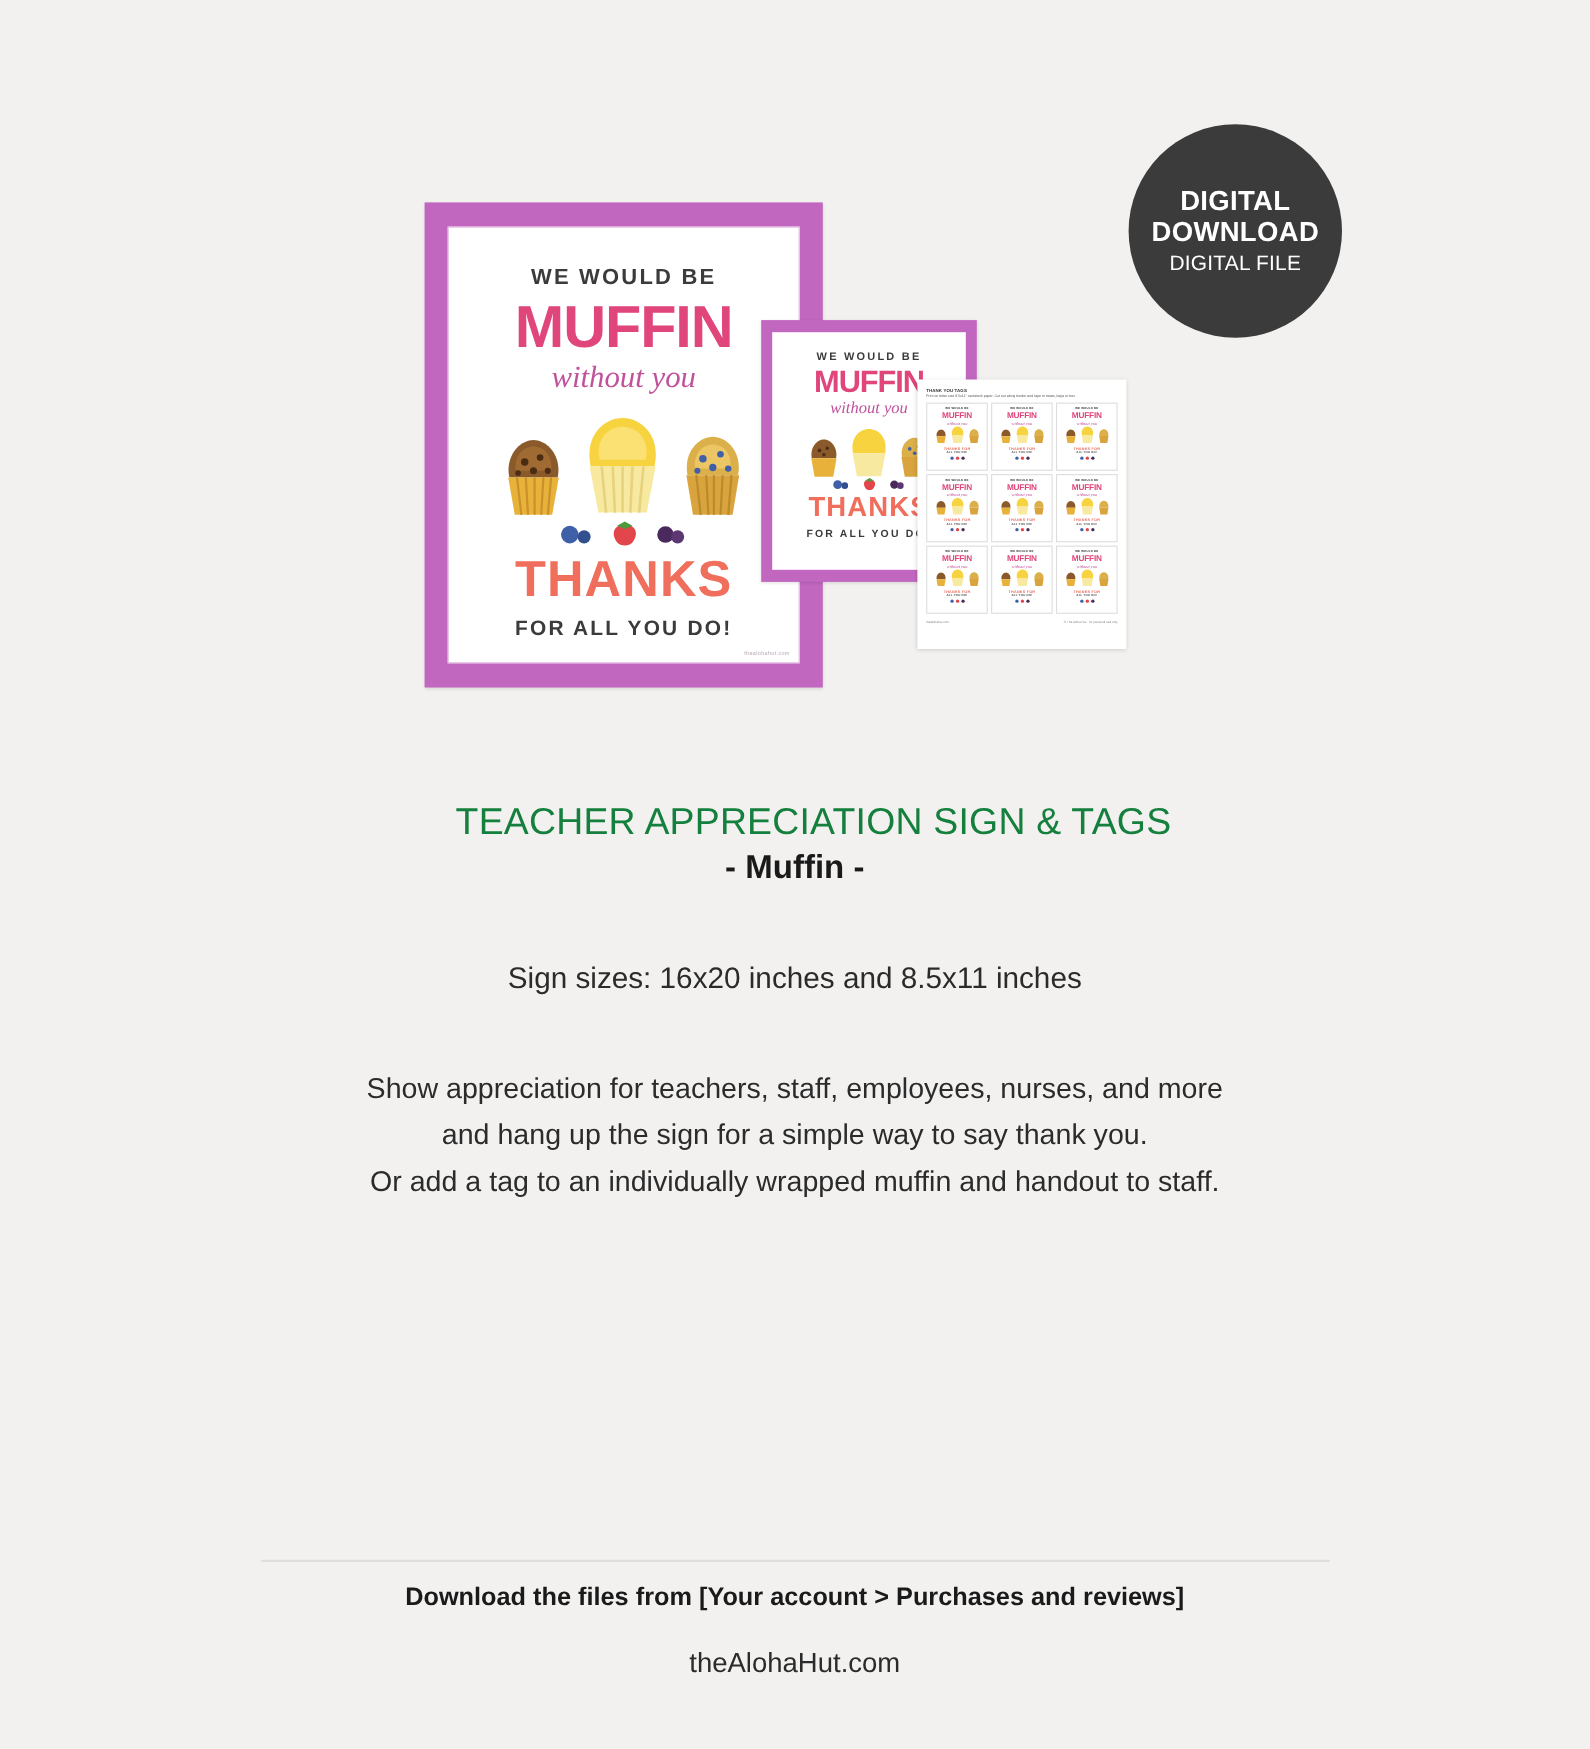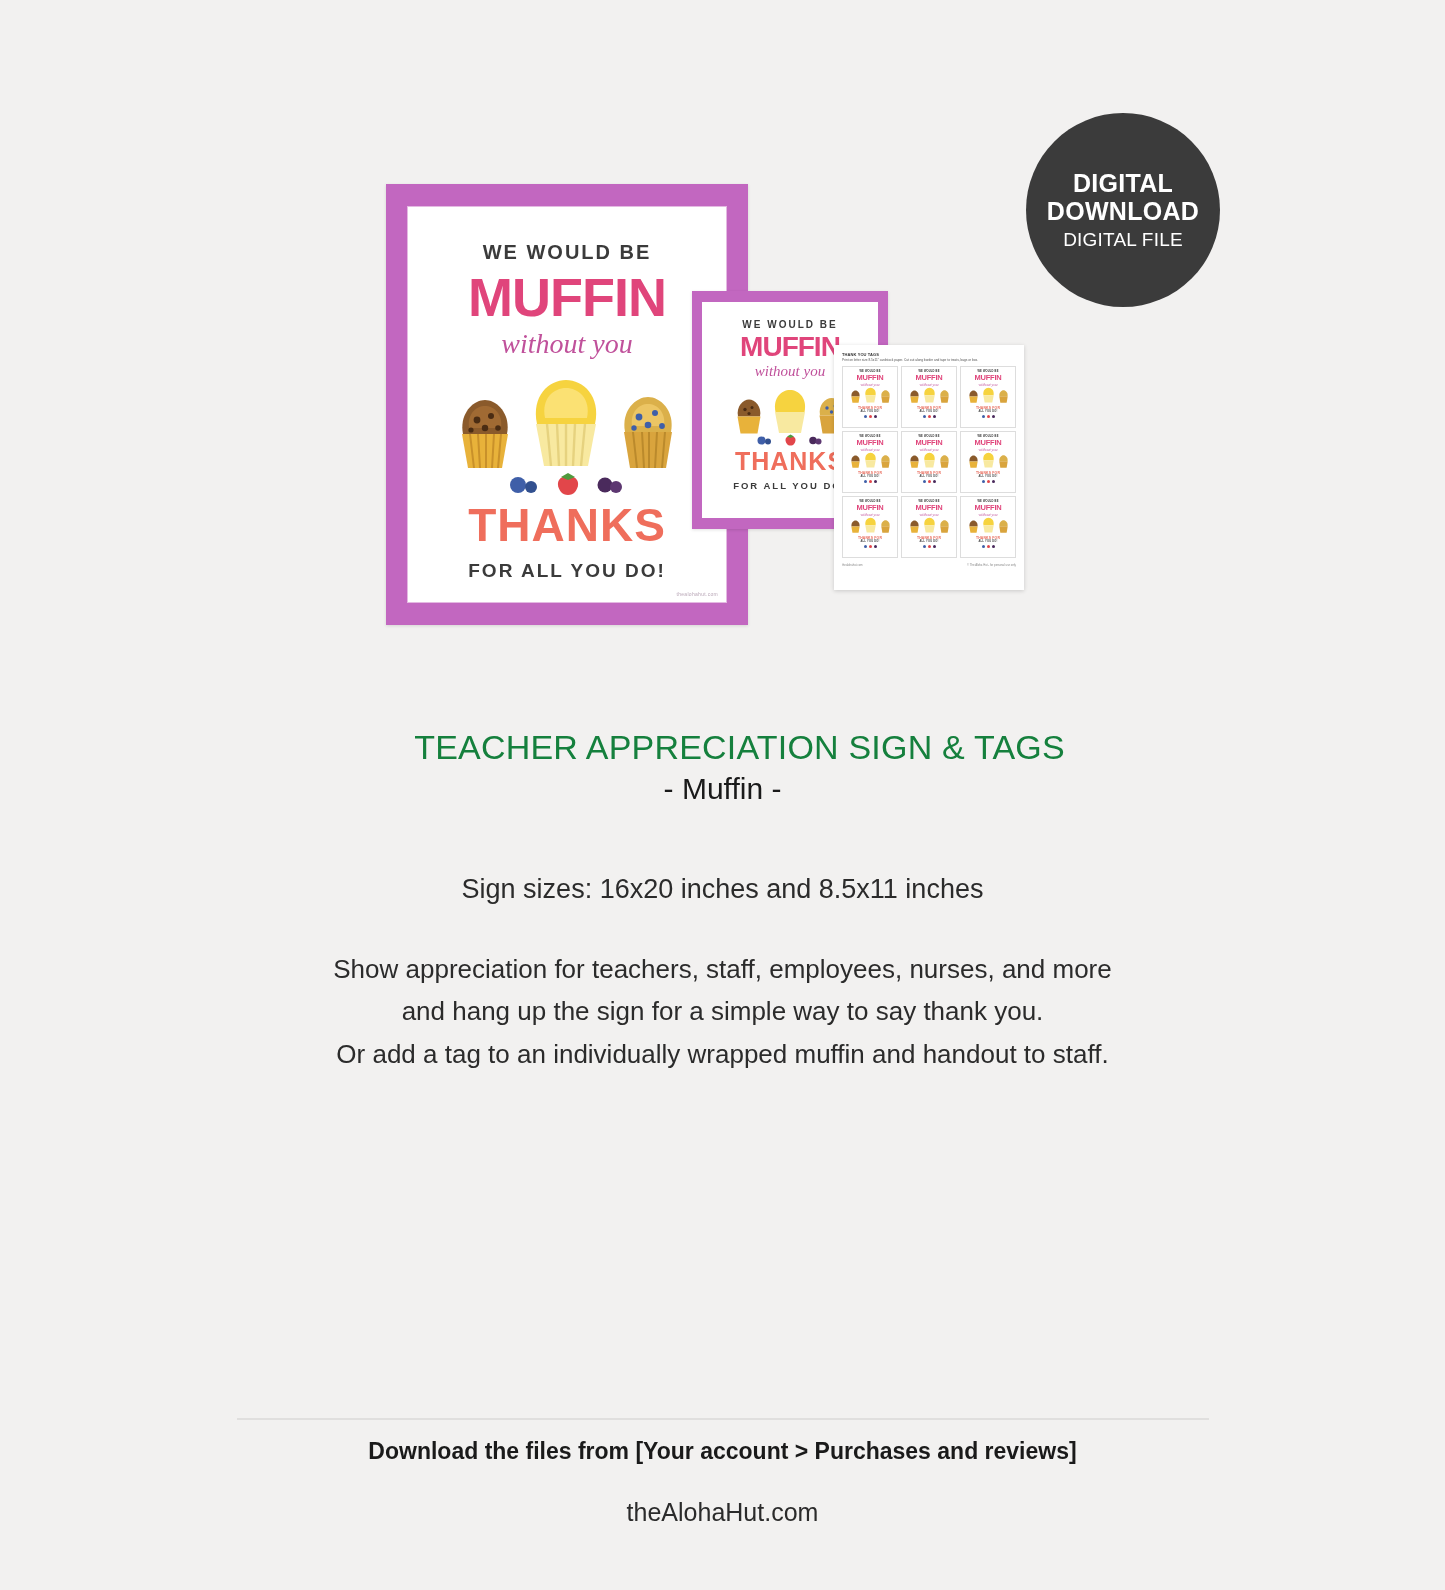--- a/index.html
+++ b/index.html
@@ -184,33 +184,33 @@
   .content {
     position: absolute;
     top: 726px; left: 0; width: 1445px;
     text-align: center;
   }
   .title {
     font-size: 34px; font-weight: normal; letter-spacing: .2px;
     color:#15803d; line-height: 1.28; padding-left: 34px;
   }
   .subtitle {
-    font-size: 30px; font-weight: normal; color:#1a1a1a;
+    font-size: 30px; font-weight: bold; color:#1a1a1a;
     margin-top: 2px;
   }
   .download-line {
     font-size: 23px; font-weight: bold; color:#1a1a1a;
     margin-top: 52px;
   }
   .sizes {
     font-size: 27px; color:#2b2b2b; margin-top: 63px; line-height: 1.55;
     font-weight: 300;
   }
   .desc {
-    font-size: 26px; color:#2b2b2b; margin-top: 38px; line-height: 1.62;
+    font-size: 26px; color:#2b2b2b; margin-top: 58px; line-height: 1.62;
     font-weight: 300;
   }
 
   .divider {
     position:absolute; left: 237px; top: 1418px;
     width: 972px; height: 2px; background:#e0dfde;
   }
   .footer-note {
     position:absolute; left:0; top:1438px; width:1445px;
     text-align:center; font-size:23px; font-weight:bold; color:#1a1a1a;

